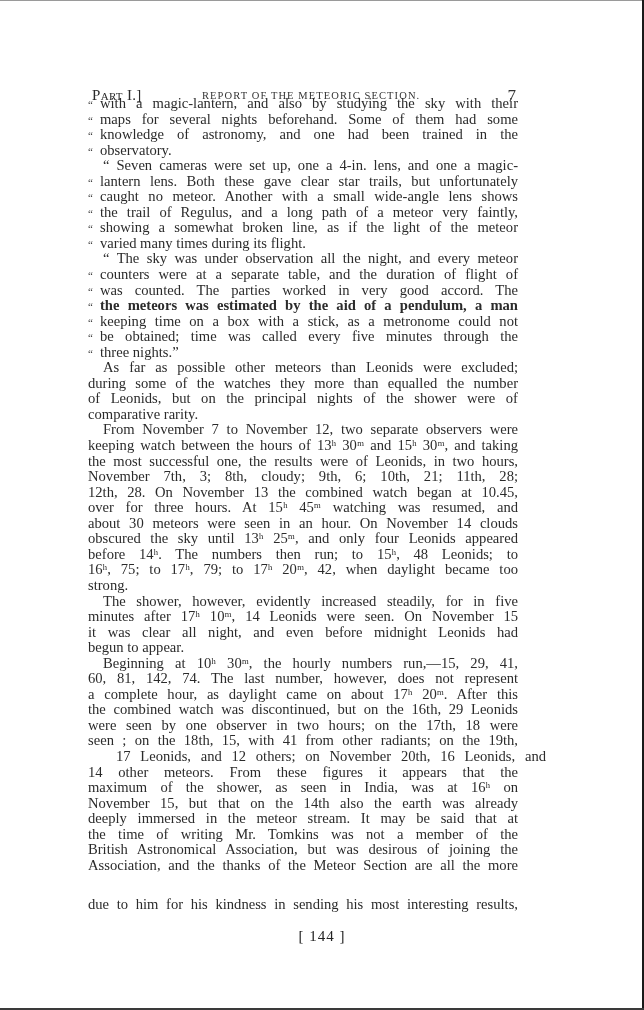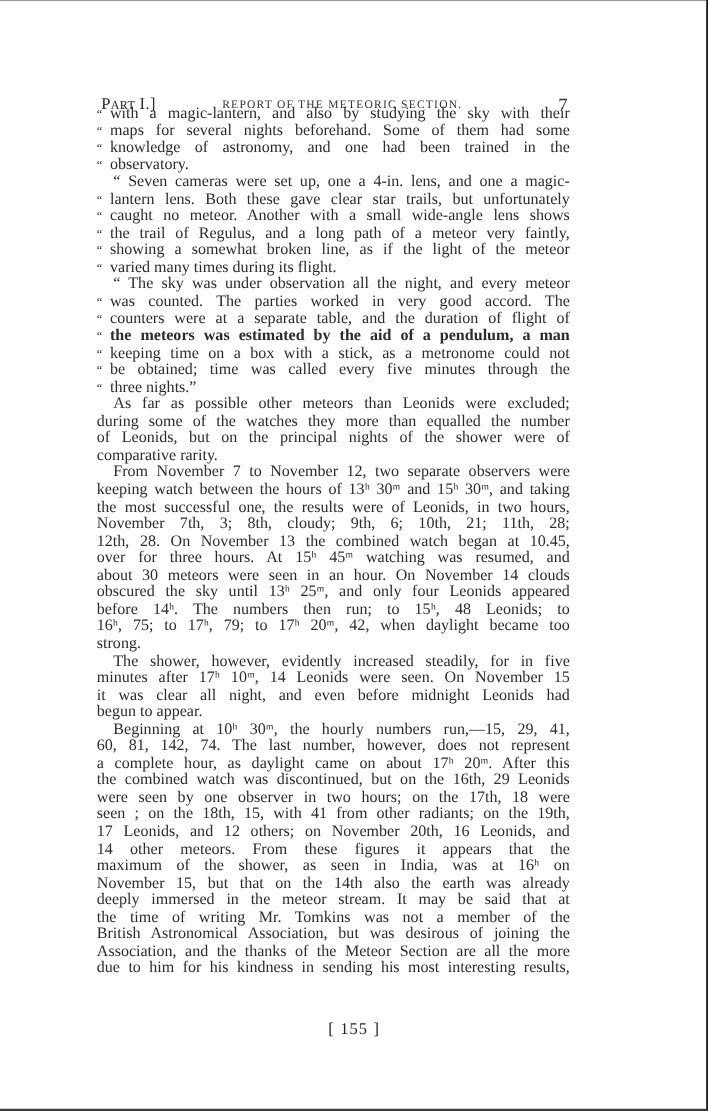--- a/index.html
+++ b/index.html
@@ -46,22 +46,22 @@
     <div class="line q"><span class="qm">“</span><span style="display: inline-block; width: 418px; text-align: justify; text-align-last: justify;">maps for several nights beforehand. Some of them had some</span></div>
     <div class="line q"><span class="qm">“</span><span style="display: inline-block; width: 418px; text-align: justify; text-align-last: justify;">knowledge of astronomy, and one had been trained in the</span></div>
     <div class="line q last"><span class="qm">“</span><span>observatory.</span></div>
     <div class="line indent"><span style="display: inline-block; width: 415px; text-align: justify; text-align-last: justify;">“ Seven cameras were set up, one a 4-in. lens, and one a magic-</span></div>
     <div class="line q"><span class="qm">“</span><span style="display: inline-block; width: 418px; text-align: justify; text-align-last: justify;">lantern lens. Both these gave clear star trails, but unfortunately</span></div>
     <div class="line q"><span class="qm">“</span><span style="display: inline-block; width: 418px; text-align: justify; text-align-last: justify;">caught no meteor. Another with a small wide-angle lens shows</span></div>
     <div class="line q"><span class="qm">“</span><span style="display: inline-block; width: 418px; text-align: justify; text-align-last: justify;">the trail of Regulus, and a long path of a meteor very faintly,</span></div>
     <div class="line q"><span class="qm">“</span><span style="display: inline-block; width: 418px; text-align: justify; text-align-last: justify;">showing a somewhat broken line, as if the light of the meteor</span></div>
     <div class="line q last"><span class="qm">“</span><span>varied many times during its flight.</span></div>
     <div class="line indent"><span style="display: inline-block; width: 415px; text-align: justify; text-align-last: justify;">“ The sky was under observation all the night, and every meteor</span></div>
+    <div class="line q"><span class="qm">“</span><span style="display: inline-block; width: 418px; text-align: justify; text-align-last: justify;">counters were at a separate table, and the duration of flight of</span></div>
     <div class="line q"><span class="qm">“</span><span style="display: inline-block; width: 418px; text-align: justify; text-align-last: justify;">was counted. The parties worked in very good accord. The</span></div>
-    <div class="line q"><span class="qm">“</span><span style="display: inline-block; width: 418px; text-align: justify; text-align-last: justify;">counters were at a separate table, and the duration of flight of</span></div>
     <div class="line q"><span class="qm">“</span><span style="display: inline-block; width: 418px; text-align: justify; text-align-last: justify; font-weight: bold;">the meteors was estimated by the aid of a pendulum, a man</span></div>
     <div class="line q"><span class="qm">“</span><span style="display: inline-block; width: 418px; text-align: justify; text-align-last: justify;">keeping time on a box with a stick, as a metronome could not</span></div>
     <div class="line q"><span class="qm">“</span><span style="display: inline-block; width: 418px; text-align: justify; text-align-last: justify;">be obtained; time was called every five minutes through the</span></div>
     <div class="line q last"><span class="qm">“</span><span>three nights.”</span></div>
     <div class="line indent"><span style="display: inline-block; width: 415px; text-align: justify; text-align-last: justify;">As far as possible other meteors than Leonids were excluded;</span></div>
     <div class="line"><span style="display: inline-block; width: 430px; text-align: justify; text-align-last: justify;">during some of the watches they more than equalled the number</span></div>
     <div class="line"><span style="display: inline-block; width: 430px; text-align: justify; text-align-last: justify;">of Leonids, but on the principal nights of the shower were of</span></div>
     <div class="line last"><span>comparative rarity.</span></div>
     <div class="line indent"><span style="display: inline-block; width: 415px; text-align: justify; text-align-last: justify;">From November 7 to November 12, two separate observers were</span></div>
     <div class="line"><span style="display: inline-block; width: 430px; text-align: justify; text-align-last: justify;">keeping watch between the hours of 13ʰ 30ᵐ and 15ʰ 30ᵐ, and taking</span></div>
@@ -77,24 +77,24 @@
     <div class="line indent"><span style="display: inline-block; width: 415px; text-align: justify; text-align-last: justify;">The shower, however, evidently increased steadily, for in five</span></div>
     <div class="line"><span style="display: inline-block; width: 430px; text-align: justify; text-align-last: justify;">minutes after 17ʰ 10ᵐ, 14 Leonids were seen. On November 15</span></div>
     <div class="line"><span style="display: inline-block; width: 430px; text-align: justify; text-align-last: justify;">it was clear all night, and even before midnight Leonids had</span></div>
     <div class="line last"><span>begun to appear.</span></div>
     <div class="line indent"><span style="display: inline-block; width: 415px; text-align: justify; text-align-last: justify;">Beginning at 10ʰ 30ᵐ, the hourly numbers run,—15, 29, 41,</span></div>
     <div class="line"><span style="display: inline-block; width: 430px; text-align: justify; text-align-last: justify;">60, 81, 142, 74. The last number, however, does not represent</span></div>
     <div class="line"><span style="display: inline-block; width: 430px; text-align: justify; text-align-last: justify;">a complete hour, as daylight came on about 17ʰ 20ᵐ. After this</span></div>
     <div class="line"><span style="display: inline-block; width: 430px; text-align: justify; text-align-last: justify;">the combined watch was discontinued, but on the 16th, 29 Leonids</span></div>
     <div class="line"><span style="display: inline-block; width: 430px; text-align: justify; text-align-last: justify;">were seen by one observer in two hours; on the 17th, 18 were</span></div>
     <div class="line"><span style="display: inline-block; width: 430px; text-align: justify; text-align-last: justify;">seen ; on the 18th, 15, with 41 from other radiants; on the 19th,</span></div>
-    <div class="line"><span style="display: inline-block; width: 430px; text-align: justify; text-align-last: justify;">17 Leonids, and 12 others; on November 20th, 16 Leonids, and</span></div>
+    <div class="line"><span style="display: inline-block; width: 430px; text-align: justify; text-align-last: justify; margin-left: 28px;">17 Leonids, and 12 others; on November 20th, 16 Leonids, and</span></div>
     <div class="line"><span style="display: inline-block; width: 430px; text-align: justify; text-align-last: justify;">14 other meteors. From these figures it appears that the</span></div>
     <div class="line"><span style="display: inline-block; width: 430px; text-align: justify; text-align-last: justify;">maximum of the shower, as seen in India, was at 16ʰ on</span></div>
     <div class="line"><span style="display: inline-block; width: 430px; text-align: justify; text-align-last: justify;">November 15, but that on the 14th also the earth was already</span></div>
     <div class="line"><span style="display: inline-block; width: 430px; text-align: justify; text-align-last: justify;">deeply immersed in the meteor stream. It may be said that at</span></div>
     <div class="line"><span style="display: inline-block; width: 430px; text-align: justify; text-align-last: justify;">the time of writing Mr. Tomkins was not a member of the</span></div>
     <div class="line"><span style="display: inline-block; width: 430px; text-align: justify; text-align-last: justify;">British Astronomical Association, but was desirous of joining the</span></div>
     <div class="line"><span style="display: inline-block; width: 430px; text-align: justify; text-align-last: justify;">Association, and the thanks of the Meteor Section are all the more</span></div>
-    <div class="line"><span style="display: inline-block; width: 430px; text-align: justify; text-align-last: justify;">due to him for his kindness in sending his most interesting results,</span></div>
+    <div class="line"><span style="display: inline-block; width: 430px; text-align: justify; text-align-last: justify; margin-top: 24px;">due to him for his kindness in sending his most interesting results,</span></div>
   </div>
 
-<div class="footer">[ 155 ]</div>
+<div class="footer">[ 144 ]</div>
 
 </body></html>

